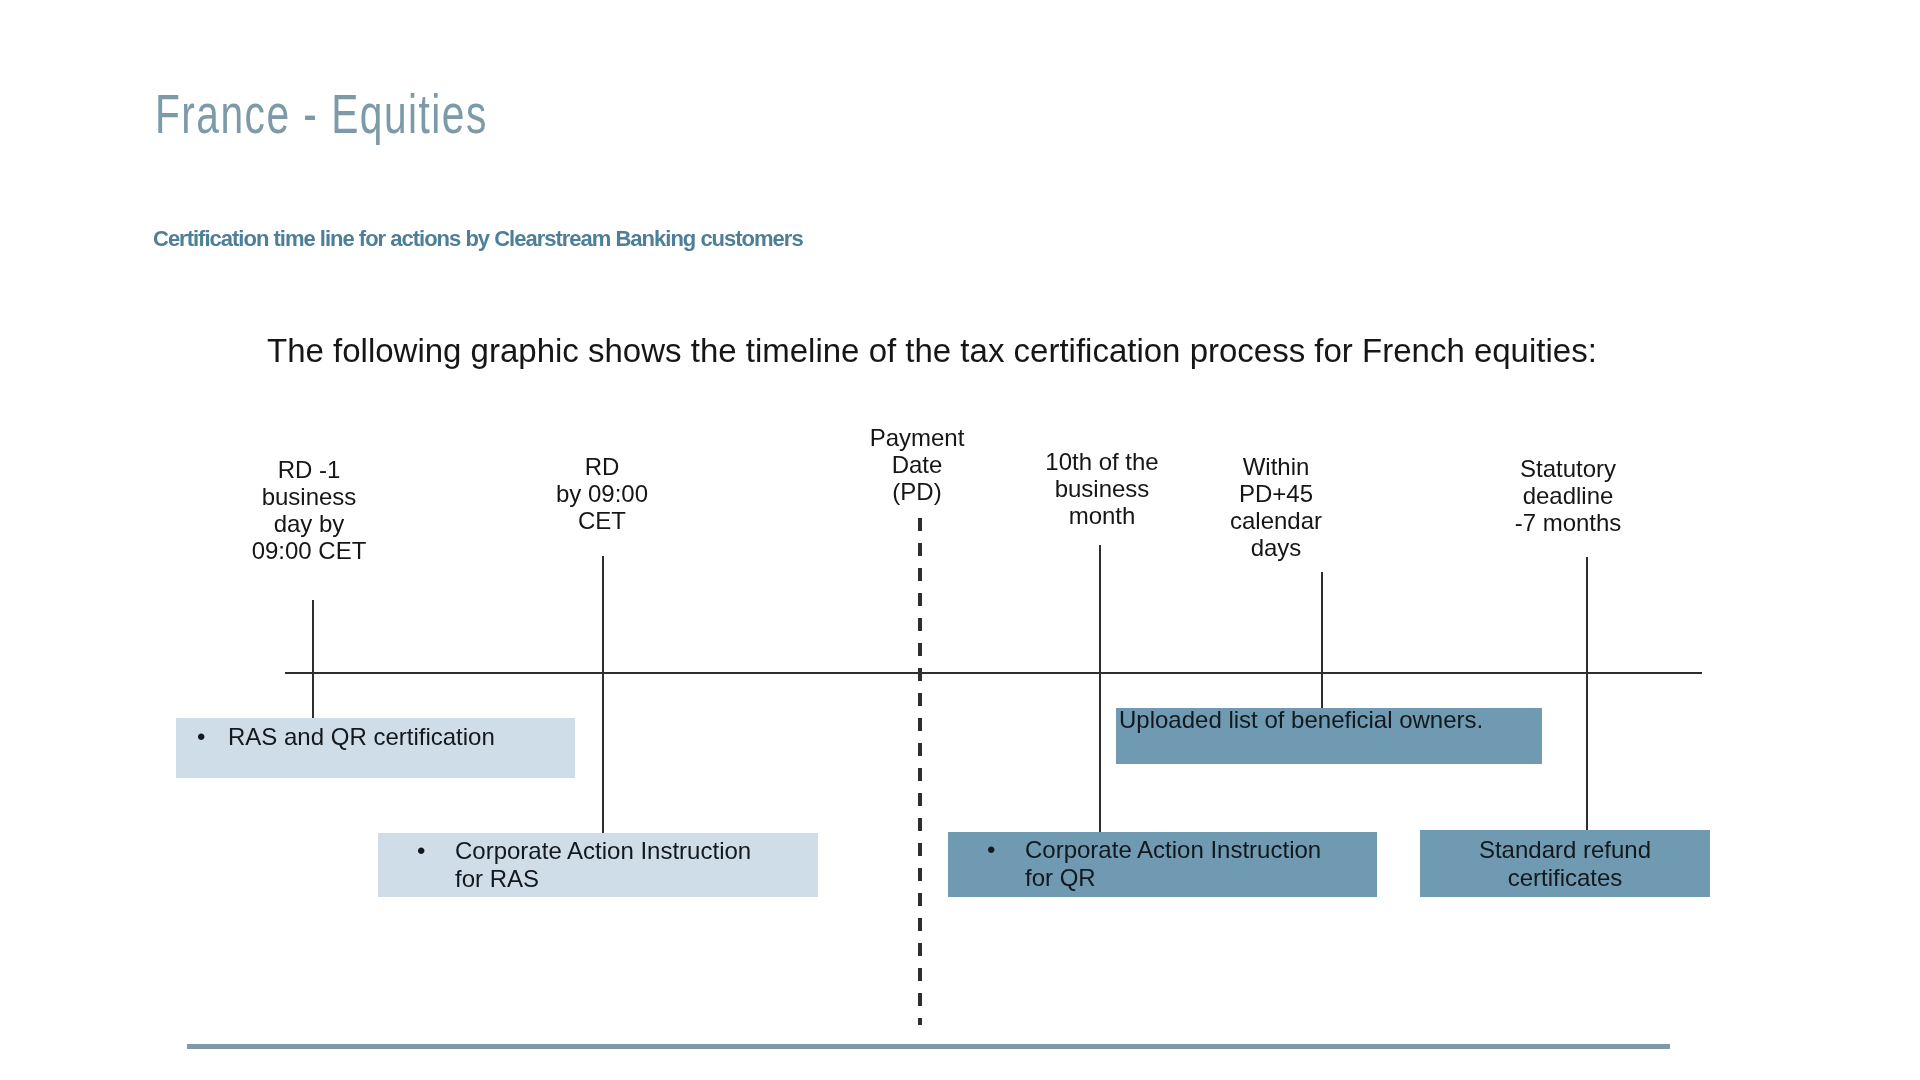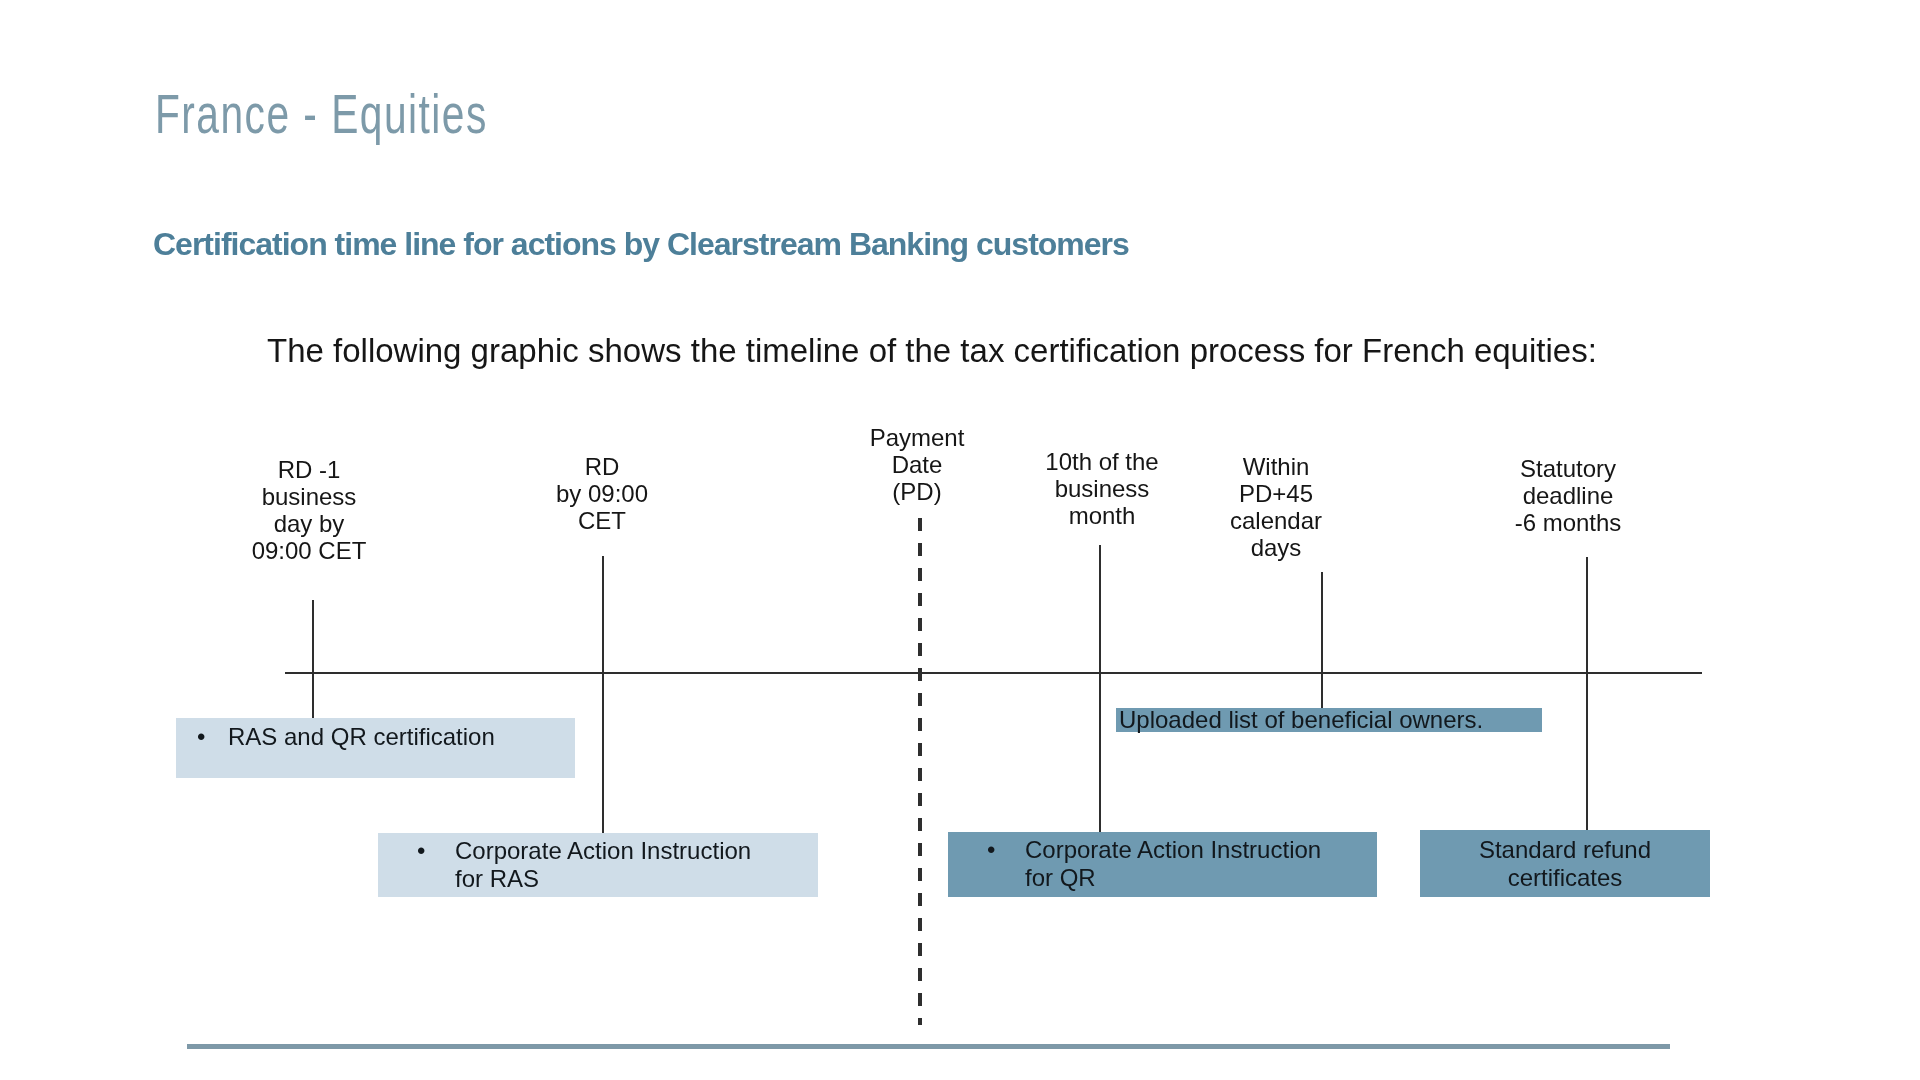--- a/index.html
+++ b/index.html
@@ -9,21 +9,21 @@
     color:var(--text,#161616);
   }
   .page-title {
     position:absolute; left:155px; top:82px;
     font-size:55px; font-weight:200; letter-spacing:2px;
     color:var(--title,#7d9aa9);
     transform:scaleX(0.74); transform-origin:left top; white-space:nowrap;
   }
   .section-heading {
     position:absolute; left:153px; top:226px;
-    font-size:32px; font-weight:bold; letter-spacing:-1px;
+    font-size:22px; font-weight:bold; letter-spacing:-1px;
     color:var(--heading,#4d7f99); white-space:nowrap;
   }
   .intro-text {
     position:absolute; left:267px; top:332px;
     font-size:33px; color:var(--text,#161616); white-space:nowrap;
   }
   .ms-label {
     position:absolute; transform:translateX(-50%);
     text-align:center; font-size:24px; line-height:27px;
     white-space:pre-line; color:var(--text,#161616);
@@ -69,21 +69,21 @@
 (PD)</div>
     <div class="ms-label" style="left:1102px; top:448px;">10th of the
 business
 month</div>
     <div class="ms-label" style="left:1276px; top:453px;">Within
 PD+45
 calendar
 days</div>
     <div class="ms-label" style="left:1568px; top:455px;">Statutory
 deadline
--6 months</div>
+-7 months</div>
 
     <div class="tick" style="left:312px;  top:600px; height:118px;"></div>
     <div class="tick" style="left:602px;  top:556px; height:277px;"></div>
     <div class="tick" style="left:1099px; top:545px; height:287px;"></div>
     <div class="tick" style="left:1321px; top:572px; height:136px;"></div>
     <div class="tick" style="left:1586px; top:557px; height:273px;"></div>
 
     <div class="dashed-line" style="left:918px; top:518px; height:507px;"></div>
 
     <div class="axis" style="left:285px; top:672px; width:1417px;"></div>
@@ -92,21 +92,21 @@
       <span class="bullet" style="width:31px;">•</span>
       <span class="event-text">RAS and QR certification</span>
     </div>
 
     <div class="event light bullet-row" style="left:378px; top:833px; width:440px; height:64px; padding:4px 0 0 39px;">
       <span class="bullet" style="width:38px;">•</span>
       <span class="event-text">Corporate Action Instruction
 for RAS</span>
     </div>
 
-    <div class="event dark" style="left:1116px; top:708px; width:426px; height:24px; padding:0 0 0 3px; line-height:27px;">
+    <div class="event dark" style="left:1116px; top:708px; width:426px; height:56px; padding:0 0 0 3px; line-height:27px;">
       <span class="event-text" style="display:block; margin-top:-2px;">Uploaded list of beneficial owners.</span>
     </div>
 
     <div class="event dark bullet-row" style="left:948px; top:832px; width:429px; height:65px; padding:4px 0 0 39px;">
       <span class="bullet" style="width:38px;">•</span>
       <span class="event-text">Corporate Action Instruction
 for QR</span>
     </div>
 
     <div class="event dark center" style="left:1420px; top:830px; width:290px; height:67px; padding-top:6px;">

